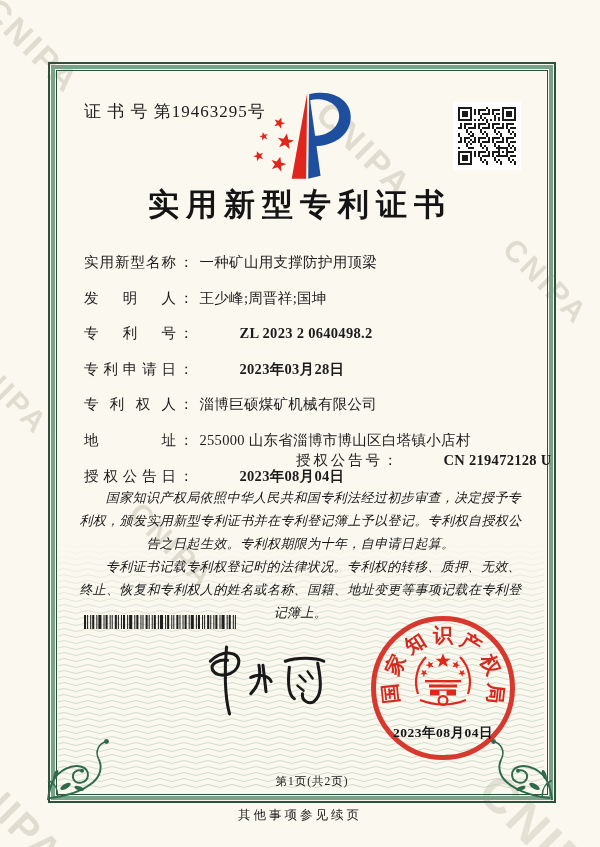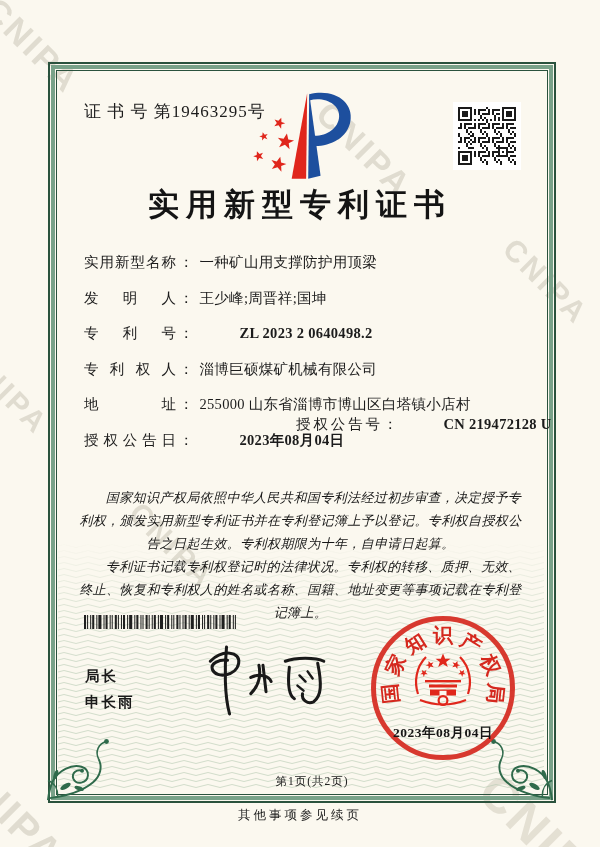--- a/index.html
+++ b/index.html
@@ -468,20 +468,23 @@
     <div class="row">
       <span class="lbl">实用新型名称</span><span class="colon">：</span><span class="val">一种矿山用支撑防护用顶梁</span>
     </div>
     <div class="row">
       <span class="lbl">发明人</span><span class="colon">：</span><span class="val">王少峰;周晋祥;国坤</span>
     </div>
     <div class="row">
       <span class="lbl">专利号</span><span class="colon">：</span><span class="val-num">ZL 2023 2 0640498.2</span>
     </div>
     <div class="row">
+      <span class="lbl">专利申请日</span><span class="colon">：</span><span class="val-num">2023年03月28日</span>
+    </div>
+    <div class="row">
       <span class="lbl">专利权人</span><span class="colon">：</span><span class="val">淄博巨硕煤矿机械有限公司</span>
     </div>
     <div class="row">
       <span class="lbl">地址</span><span class="colon">：</span><span class="val">255000 山东省淄博市博山区白塔镇小店村</span>
     </div>
     <div class="row">
       <span class="lbl">授权公告日</span><span class="colon">：</span><span class="val-num">2023年08月04日</span>
       <span class="grp2">
         <span class="lbl2">授权公告号</span><span class="colon">：</span><span class="val-num">CN 219472128 U</span>
       </span>
@@ -541,24 +544,20 @@
         <rect x="128" y="0" width="2" height="14"></rect>
         <rect x="132" y="0" width="1" height="14"></rect>
         <rect x="134" y="0" width="3" height="14"></rect>
         <rect x="139" y="0" width="1" height="14"></rect>
         <rect x="141" y="0" width="2" height="14"></rect>
         <rect x="145" y="0" width="1" height="14"></rect>
         <rect x="147" y="0" width="1" height="14"></rect>
       </svg>
   </div>
 
-  <div class="commissioner">
-    <div>局长</div>
-    <div>申长雨</div>
-  </div>
 
   <svg class="sig-script" viewBox="0 0 150 85">
     <g stroke="#191919" stroke-width="3" fill="none" stroke-linecap="round" stroke-linejoin="round">
       <path d="M38,10 C36,30 36,58 41,76"></path>
       <path d="M22,24 C34,12 52,14 50,26 C48,38 28,42 24,32 C22,26 31,22 39,23"></path>
       <path d="M70,28 C72,38 70,48 62,56"></path>
       <path d="M62,40 C70,36 80,38 82,44"></path>
       <path d="M74,28 L77,54"></path>
       <path d="M96,24 C106,20 126,20 134,24"></path>
       <path d="M100,30 C98,48 100,58 105,61"></path>

